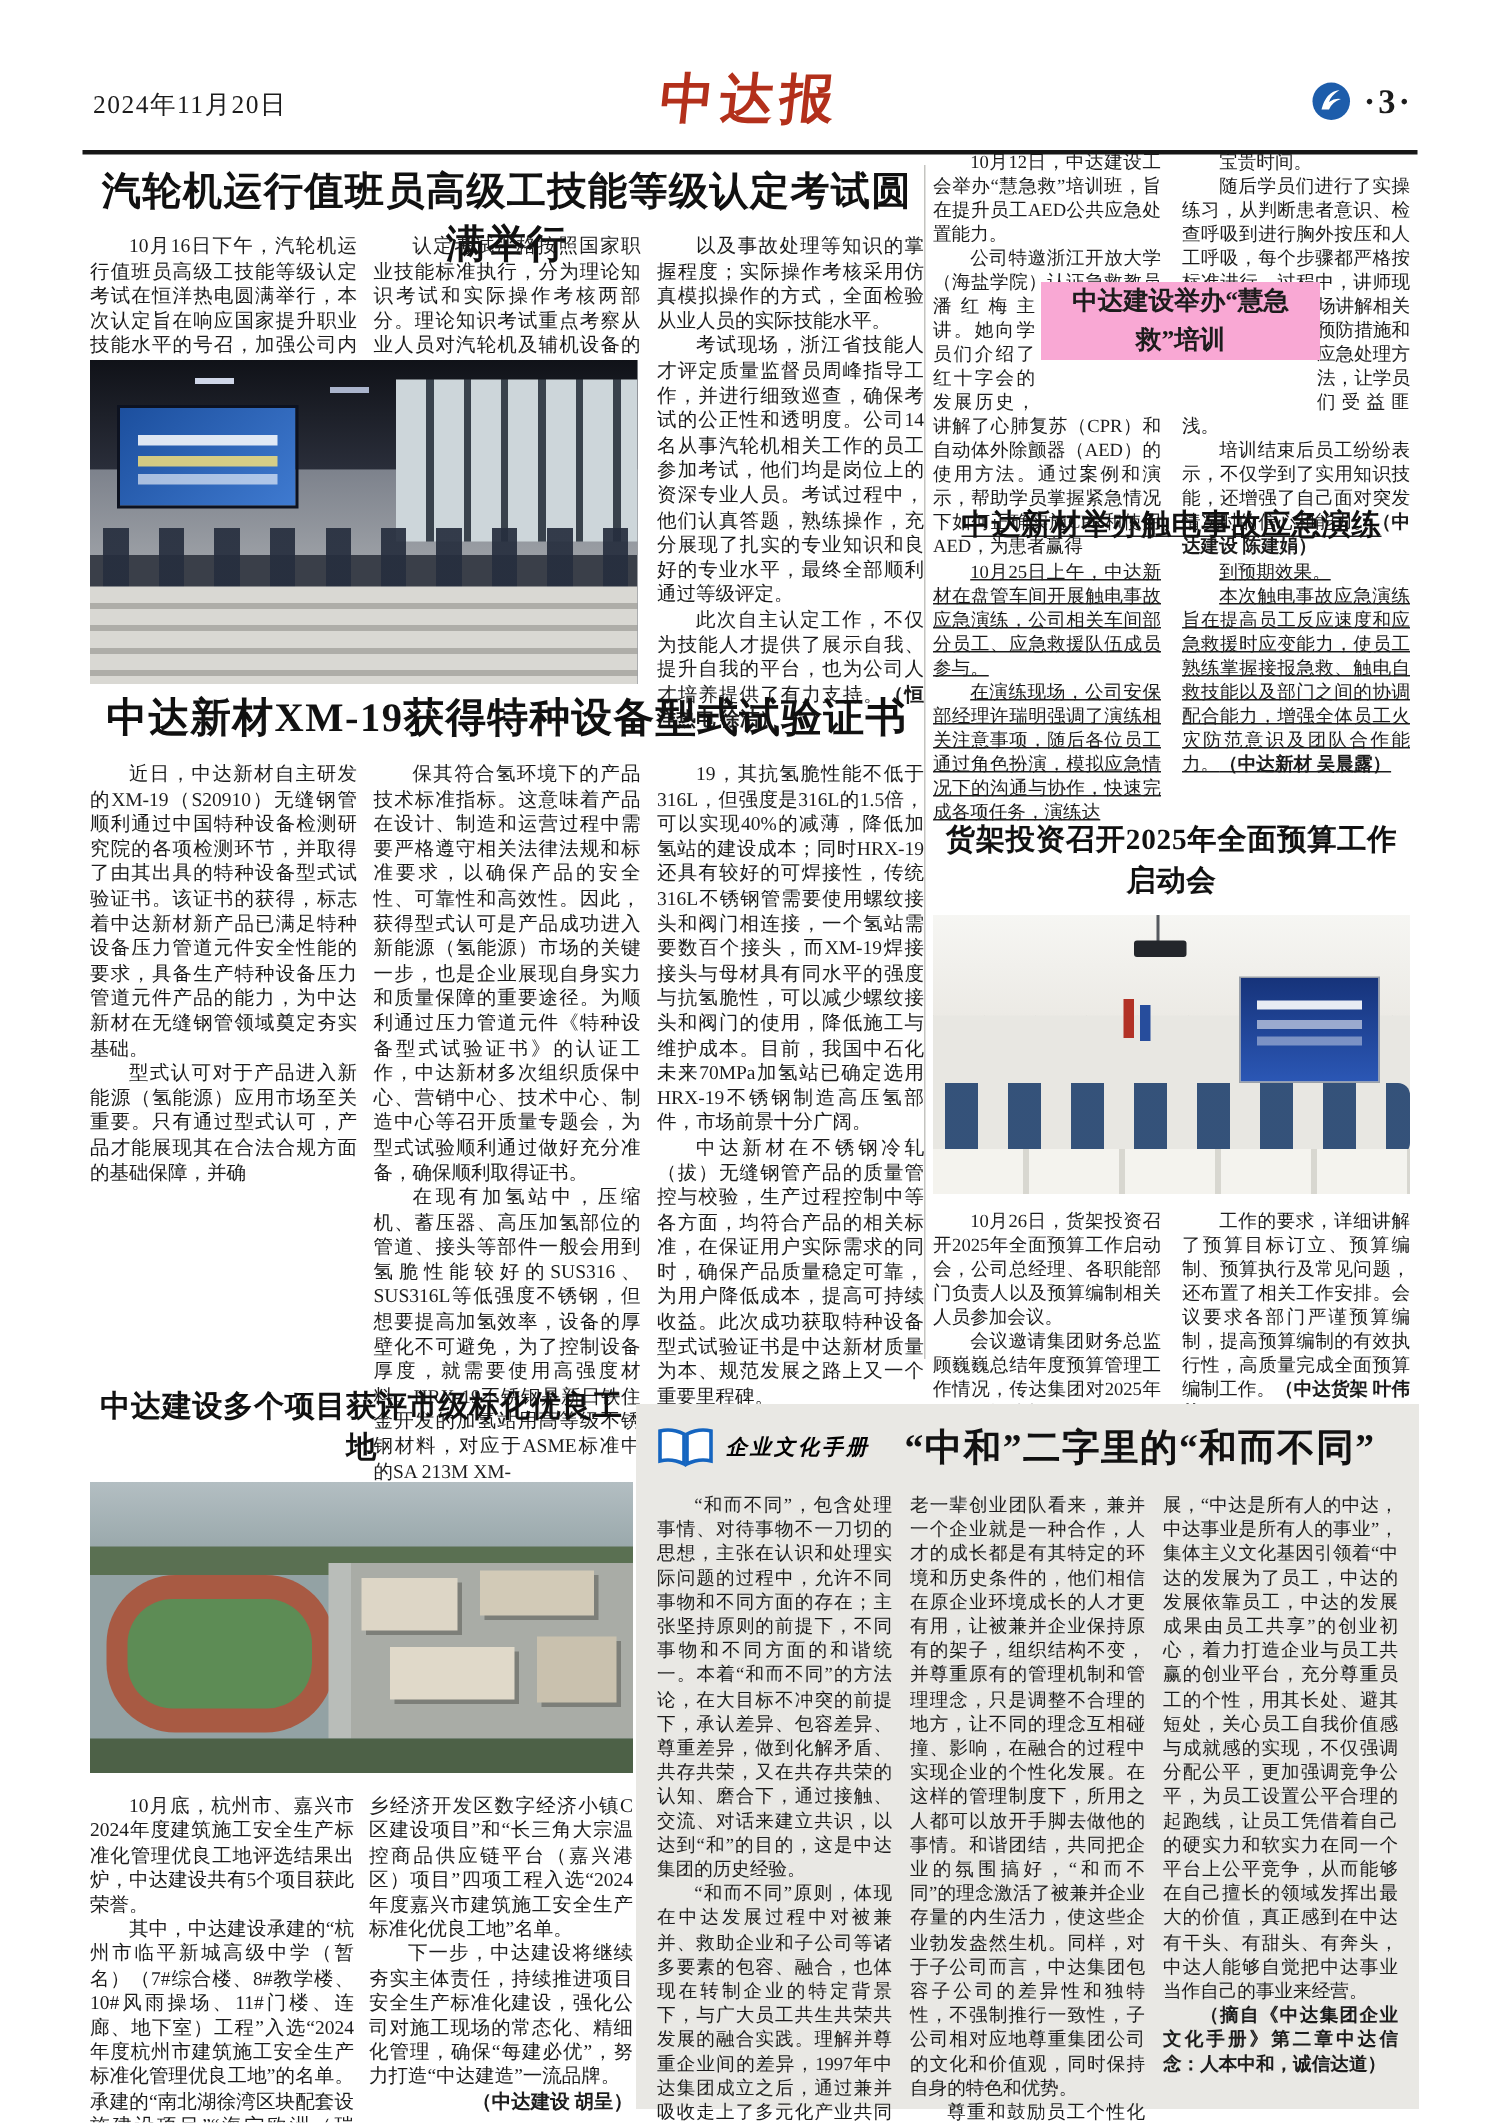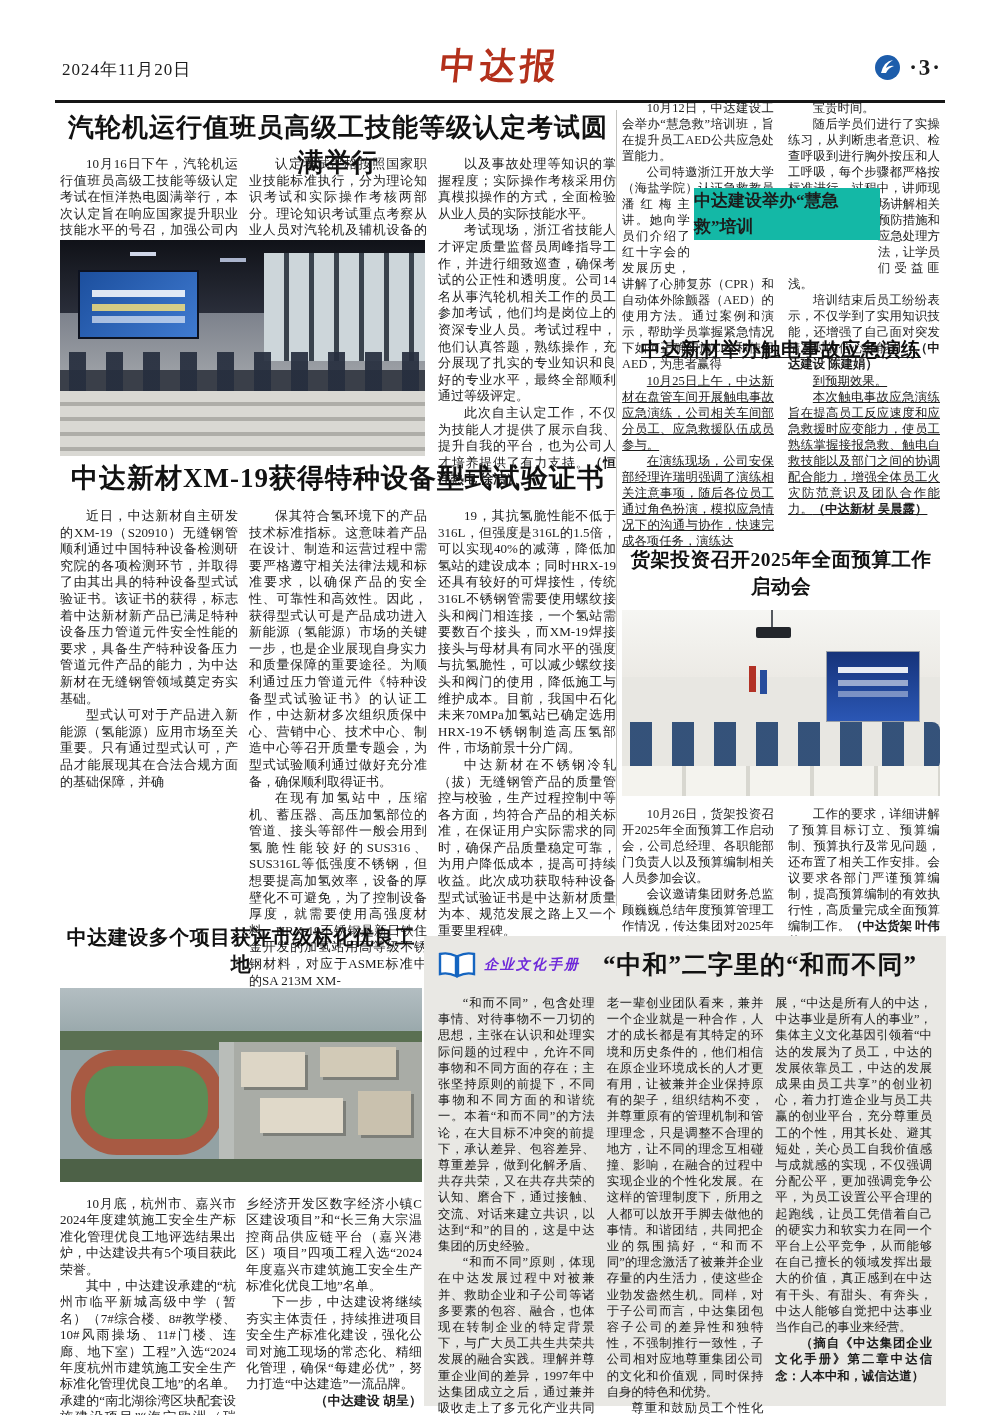--- a/index.html
+++ b/index.html
@@ -36,22 +36,22 @@
   .p1-screen{position:absolute;left:5%;top:14%;width:32%;height:30%;background:linear-gradient(135deg,#1c4f9e,#3f7ad0);border:2px solid #0d1220;}
   .p1-bar{position:absolute;left:10%;top:28%;width:80%;height:10%;background:rgba(255,255,255,.85);box-shadow:0 14px 0 rgba(255,230,120,.8),0 26px 0 rgba(255,255,255,.6);}
   .p1-window{position:absolute;left:56%;top:6%;width:44%;height:50%;background:repeating-linear-gradient(90deg,#cdd6da 0 20px,#39424c 20px 25px);}
   .p1-people{position:absolute;left:0;right:0;top:52%;height:20%;background:repeating-linear-gradient(90deg,rgba(38,46,62,0) 0 9px,rgba(38,46,62,.92) 9px 26px,rgba(38,46,62,0) 26px 37px);border-radius:6px;}
   .p1-desks{position:absolute;left:0;right:0;bottom:0;height:30%;background:repeating-linear-gradient(180deg,#d9d8d3 0 11px,#aeada8 11px 15px);}
   
   .a2{position:absolute;left:60px;top:460px;width:556px;}
   .a2 h1{font-size:27px;text-align:center;letter-spacing:1px;height:48px;}
   
   .r1{position:absolute;left:622px;top:100px;width:318px;}
-  .r1-headline{position:absolute;left:72px;top:88px;width:186px;background:#14b8a6;
-               font-size:17px;font-weight:bold;line-height:26px;z-index:2;}
+  .r1-headline{position:absolute;left:72px;top:88px;width:186px;background:#f9a8d4;
+               font-size:17px;font-weight:bold;text-align:center;line-height:26px;z-index:2;}
   .spc-r{float:right;width:84px;height:66px;}
   .spc-l{float:left;width:90px;height:66px;}
   .r2{position:absolute;left:622px;top:336px;width:318px;text-decoration:underline;}
   .r2 h2,.r3 h2{font-size:19.5px;text-align:center;letter-spacing:.5px;margin-bottom:10px;}
   .r3{position:absolute;left:622px;top:546px;width:318px;}
   .photo2{position:relative;width:318px;height:186px;background:#e8e7e2;overflow:hidden;margin-bottom:10px;}
   .p2-ceiling{position:absolute;left:0;top:0;right:0;height:36%;
      background:linear-gradient(#f6f6f3,#eceae5),
      repeating-linear-gradient(90deg,rgba(150,150,145,.25) 0 1px,transparent 1px 34px);}
   .p2-proj{position:absolute;left:42%;top:9%;width:11%;height:6%;background:#23262b;border-radius:2px;}
@@ -76,21 +76,21 @@
   .p3-b1{position:absolute;left:4%;top:8%;width:34%;height:30%;background:#ddd6c6;box-shadow:3px 3px 0 #7d7f79;}
   .p3-b2{position:absolute;left:46%;top:4%;width:40%;height:26%;background:#d2cab7;box-shadow:3px 3px 0 #7d7f79;}
   .p3-b3{position:absolute;left:14%;top:48%;width:44%;height:30%;background:#e0d9c9;box-shadow:3px 3px 0 #7d7f79;}
   .p3-b4{position:absolute;left:66%;top:42%;width:28%;height:38%;background:#c9c1ae;box-shadow:3px 3px 0 #7d7f79;}
   .p3-road{position:absolute;left:44%;top:28%;width:4%;height:60%;background:#b9bdb9;}
   .p3-bottom{position:absolute;left:0;right:0;bottom:0;height:12%;background:#4d6147;}
   
   .br{position:absolute;left:424px;top:936px;width:522px;height:470px;background:#e9e8e4;
       box-sizing:border-box;padding:12px 14px;}
   .br-head{display:flex;align-items:center;gap:8px;}
-  .br-badge{color:#6d28d9;font-weight:bold;font-style:italic;font-size:14px;letter-spacing:2px;white-space:nowrap;}
+  .br-badge{color:#000000;font-weight:bold;font-style:italic;font-size:14px;letter-spacing:2px;white-space:nowrap;}
   .br-head h2{flex:1;text-align:center;font-size:25px;letter-spacing:1px;}
   .br .cols{margin-top:14px;gap:12px;}
   .br .col{width:158px;font-size:12.4px;line-height:16.2px;}
   .br-attr{font-weight:bold;}
 </style>
 </head>
 <body>
 
 <div class="page">
 

